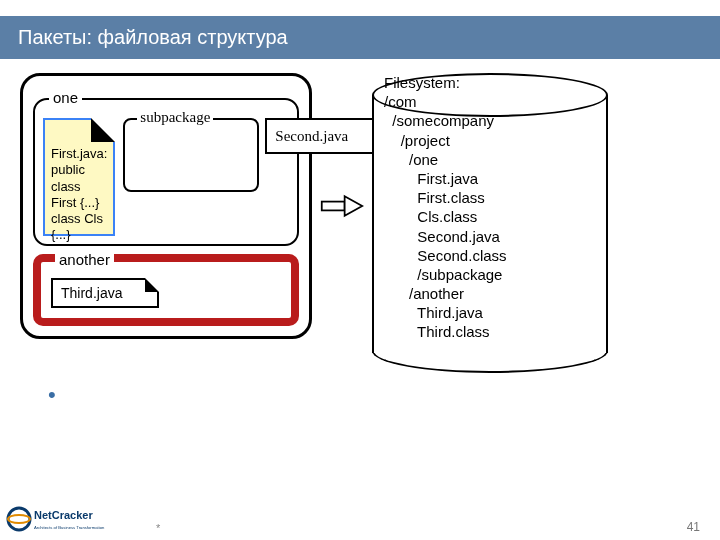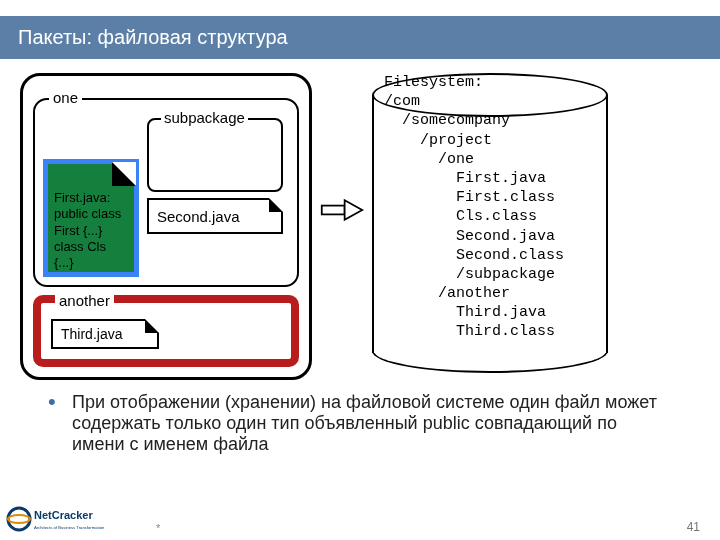--- a/index.html
+++ b/index.html
@@ -7,43 +7,43 @@
   .header { background: #5b7fa6; color: #fff; padding: 10px 18px; font-size: 20px; margin-top: 16px; }
   .content { padding: 14px 20px 0 20px; position: relative; }
   .diagram-row { display: flex; align-items: flex-start; gap: 8px; }
 
   
   .pkg-outer { border: 3px solid #000; border-radius: 20px; padding: 22px 10px 10px 10px; position: relative; width: 292px; }
   .pkg-outer-label { position: absolute; top: -12px; left: 28px; background: #fff; padding: 0 4px; font-size: 15px; }
   .pkg-inner { border: 2px solid #000; border-radius: 14px; padding: 18px 8px 8px 8px; position: relative; margin-bottom: 8px; }
   .pkg-inner-label { position: absolute; top: -11px; left: 14px; background: #fff; padding: 0 4px; font-size: 15px; }
   .row-top { display: flex; gap: 8px; }
-  .file-icon { position: relative; background: #15803d; border: 5px solid #3b82f6; margin-top: 41px; }
+  .file-icon { position: relative; background: #fef9c3; border: 2px solid #3b82f6; }
   .file-icon .dogear { position: absolute; top: -2px; right: -2px; width: 0; height: 0; }
   .bigfile { width: 96px; height: 118px; padding: 26px 6px 6px 6px; font-size: 13px; line-height: 1.25; }
   .bigfile .dogear { border-top: 24px solid #fff; border-left: 24px solid #000; }
   .bigfile .dogear::after { content:""; position:absolute; top:-24px; left:-22px; border-top:20px solid #fff; border-left:20px solid transparent; }
-  .smallfile-wrap { display:flex; flex-direction:column; gap:6px; }
+  .smallfile-wrap { display:flex; gap:6px;font-family:Liberation Serif, serif; }
   .sub-box { border:2px solid #000; border-radius:8px; width:136px; height:74px; position:relative; }
   .sub-box-label { position:absolute; top:-11px; left:12px; background:#fff; padding:0 3px; font-size:15px; }
   .smallfile { width:136px; height:36px; display:flex; align-items:center; padding-left:8px; font-size:15px; position:relative; border:2px solid #000; background:#fff; }
   .smallfile .sdog { position:absolute; top:-2px; right:-2px; border-top:14px solid #fff; border-left:14px solid #000; }
   .smallfile .sdog::after { content:""; position:absolute; top:-14px; left:-12px; border-top:11px solid #fff; border-left:11px solid transparent; }
   .another-box { border:8px solid #b91c1c; border-radius:10px; padding:16px 10px 10px 10px; position:relative; }
   .another-box .smallfile { width:108px; height:30px; font-size:14px; }
 
   
   .arrow { width: 44px; align-self: center; margin-top: -30px; }
 
   
   .cyl-wrap { position: relative; width: 236px; height: 300px; }
   .cyl-top { position:absolute; top:0; left:0; width:236px; height:44px; border:2px solid #000; border-radius: 50% / 50%; background:#fff; z-index:2; }
   .cyl-body { position:absolute; top:22px; left:0; width:236px; height:258px; border-left:2px solid #000; border-right:2px solid #000; background:#fff; z-index:1; }
   .cyl-bot { position:absolute; bottom:0; left:0; width:236px; height:44px; border:2px solid #000; border-top:none; border-radius: 0 0 118px 118px / 0 0 22px 22px; background:#fff; z-index:0; }
-  .fs-text { position:absolute; top:0; left:12px; z-index:3; font-size:15px; line-height:1.28; white-space:pre; font-family: Liberation Mono, monospace; }
+  .fs-text { position:absolute; top:0; left:12px; z-index:3; font-size:15px; line-height:1.28; white-space:pre; font-family: Liberation Sans, sans-serif; }
 
   
   .bullet-area { padding: 12px 40px 0 52px; font-size: 18px; color:#222; }
   .bullet-area .dot { position:absolute; margin-left:-24px; color:#3a6ea5; font-size:22px; line-height:20px; }
 
   
   .footer { position:absolute; bottom:6px; left:0; width:100%; display:flex; align-items:flex-end; font-size:11px; color:#888; }
   .footer .logo { width:110px; margin-left:6px; }
   .footer .copy { flex:0 0 auto; margin-left:6px; }
   .footer .asterisk { margin-left:40px; }
@@ -117,21 +117,20 @@
         /subpackage
       /another
         Third.java
         Third.class</div>
     </div>
 
   </div>
 
   <div class="bullet-area">
     <span class="dot">•</span>
-    <span>При отображении (хранении) на файловой системе один файл может содержать только один тип объявленный public совпадающий по имени с именем файла</span>
   </div>
 </div>
 
 <div class="footer">
   <div class="logo">
     <svg width="110" height="30" viewBox="0 0 110 30">
       <ellipse cx="13" cy="15" rx="11" ry="11" fill="none" stroke="#0a3a6b" stroke-width="3"></ellipse>
       <ellipse cx="13" cy="15" rx="11" ry="4" fill="none" stroke="#e08a00" stroke-width="2"></ellipse>
       <text x="28" y="15" font-family="Arial" font-weight="bold" font-size="11" fill="#0a3a6b">NetCracker</text>
       <text x="28" y="25" font-family="Arial" font-size="4.2" fill="#0a3a6b">Architects of Business Transformation</text>

